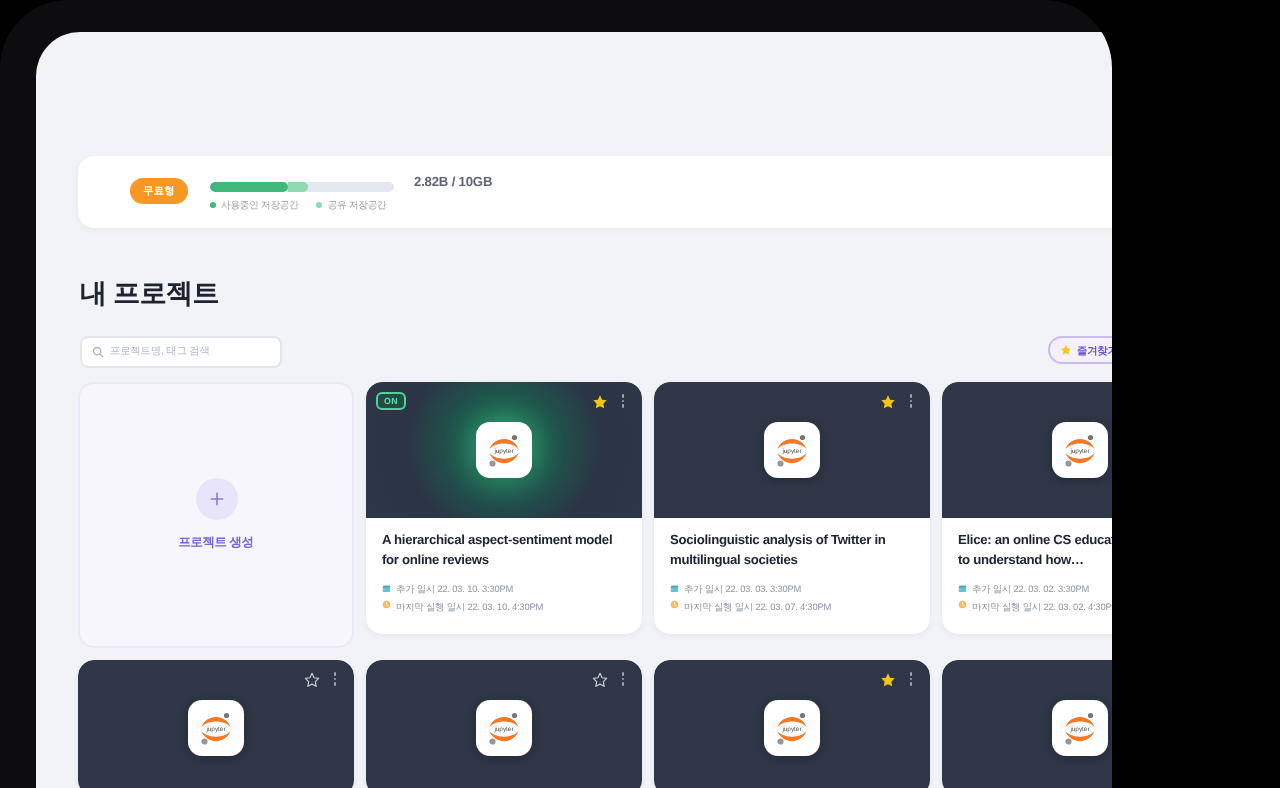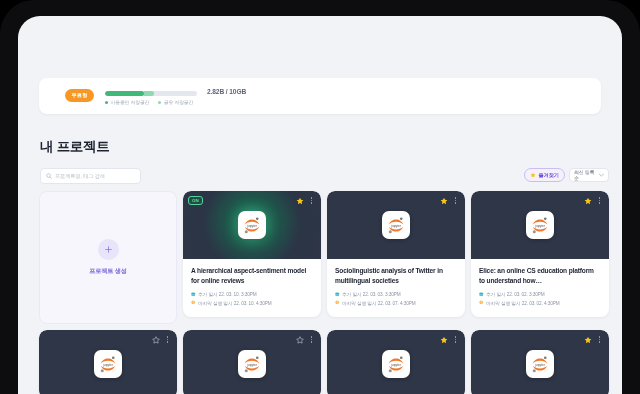--- a/index.html
+++ b/index.html
@@ -11,21 +11,21 @@
     height: 394px;
     overflow: hidden;
     background: #000000;
     font-family: "Liberation Sans", sans-serif;
   }
 
   
   #device-frame {
     position: absolute;
     left: 0; top: 0;
-    width: 640px;
+    width: 556px;
     height: 394px;
     background: #0d0d10;
     border-radius: 34px 34px 0 0;
     overflow: hidden;
   }
 
   
   #app-window {
     position: absolute;
     left: 18px;

